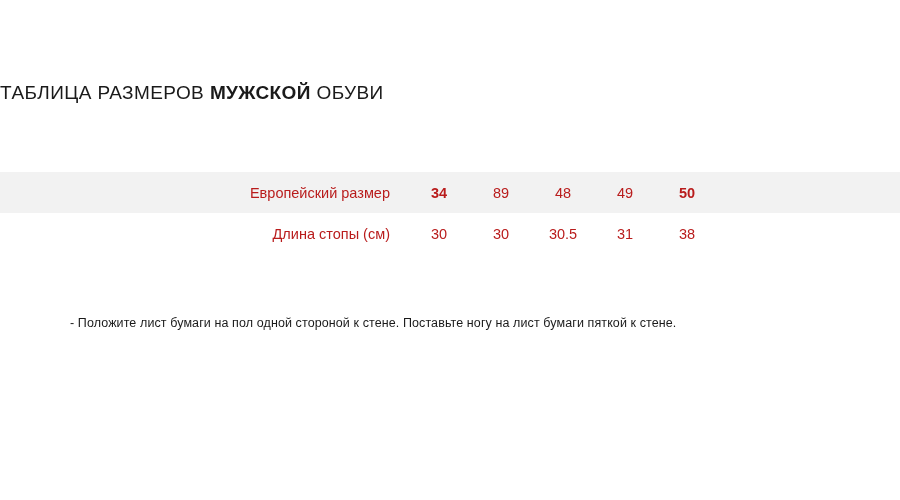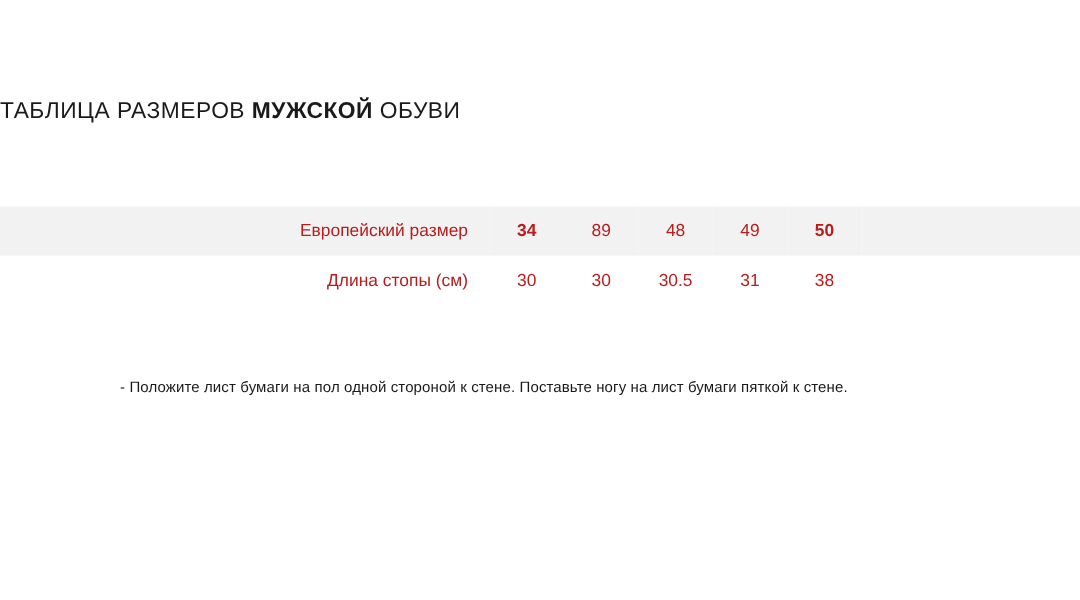--- a/index.html
+++ b/index.html
@@ -61,21 +61,21 @@
     width: 62px;
   }
   td.tail {
     width: 200px;
   }
   td.bold {
     font-weight: 700;
   }
   .notes {
     margin-top: 62px;
-    padding-left: 100px;
+    padding-left: 70px;
     padding-right: 60px;
   }
   .note {
     font-size: 12.5px;
     color: #1a1a1a;
     line-height: 1.2;
     margin-bottom: 24px;
     letter-spacing: 0.1px;
   }
   .note:last-child {

